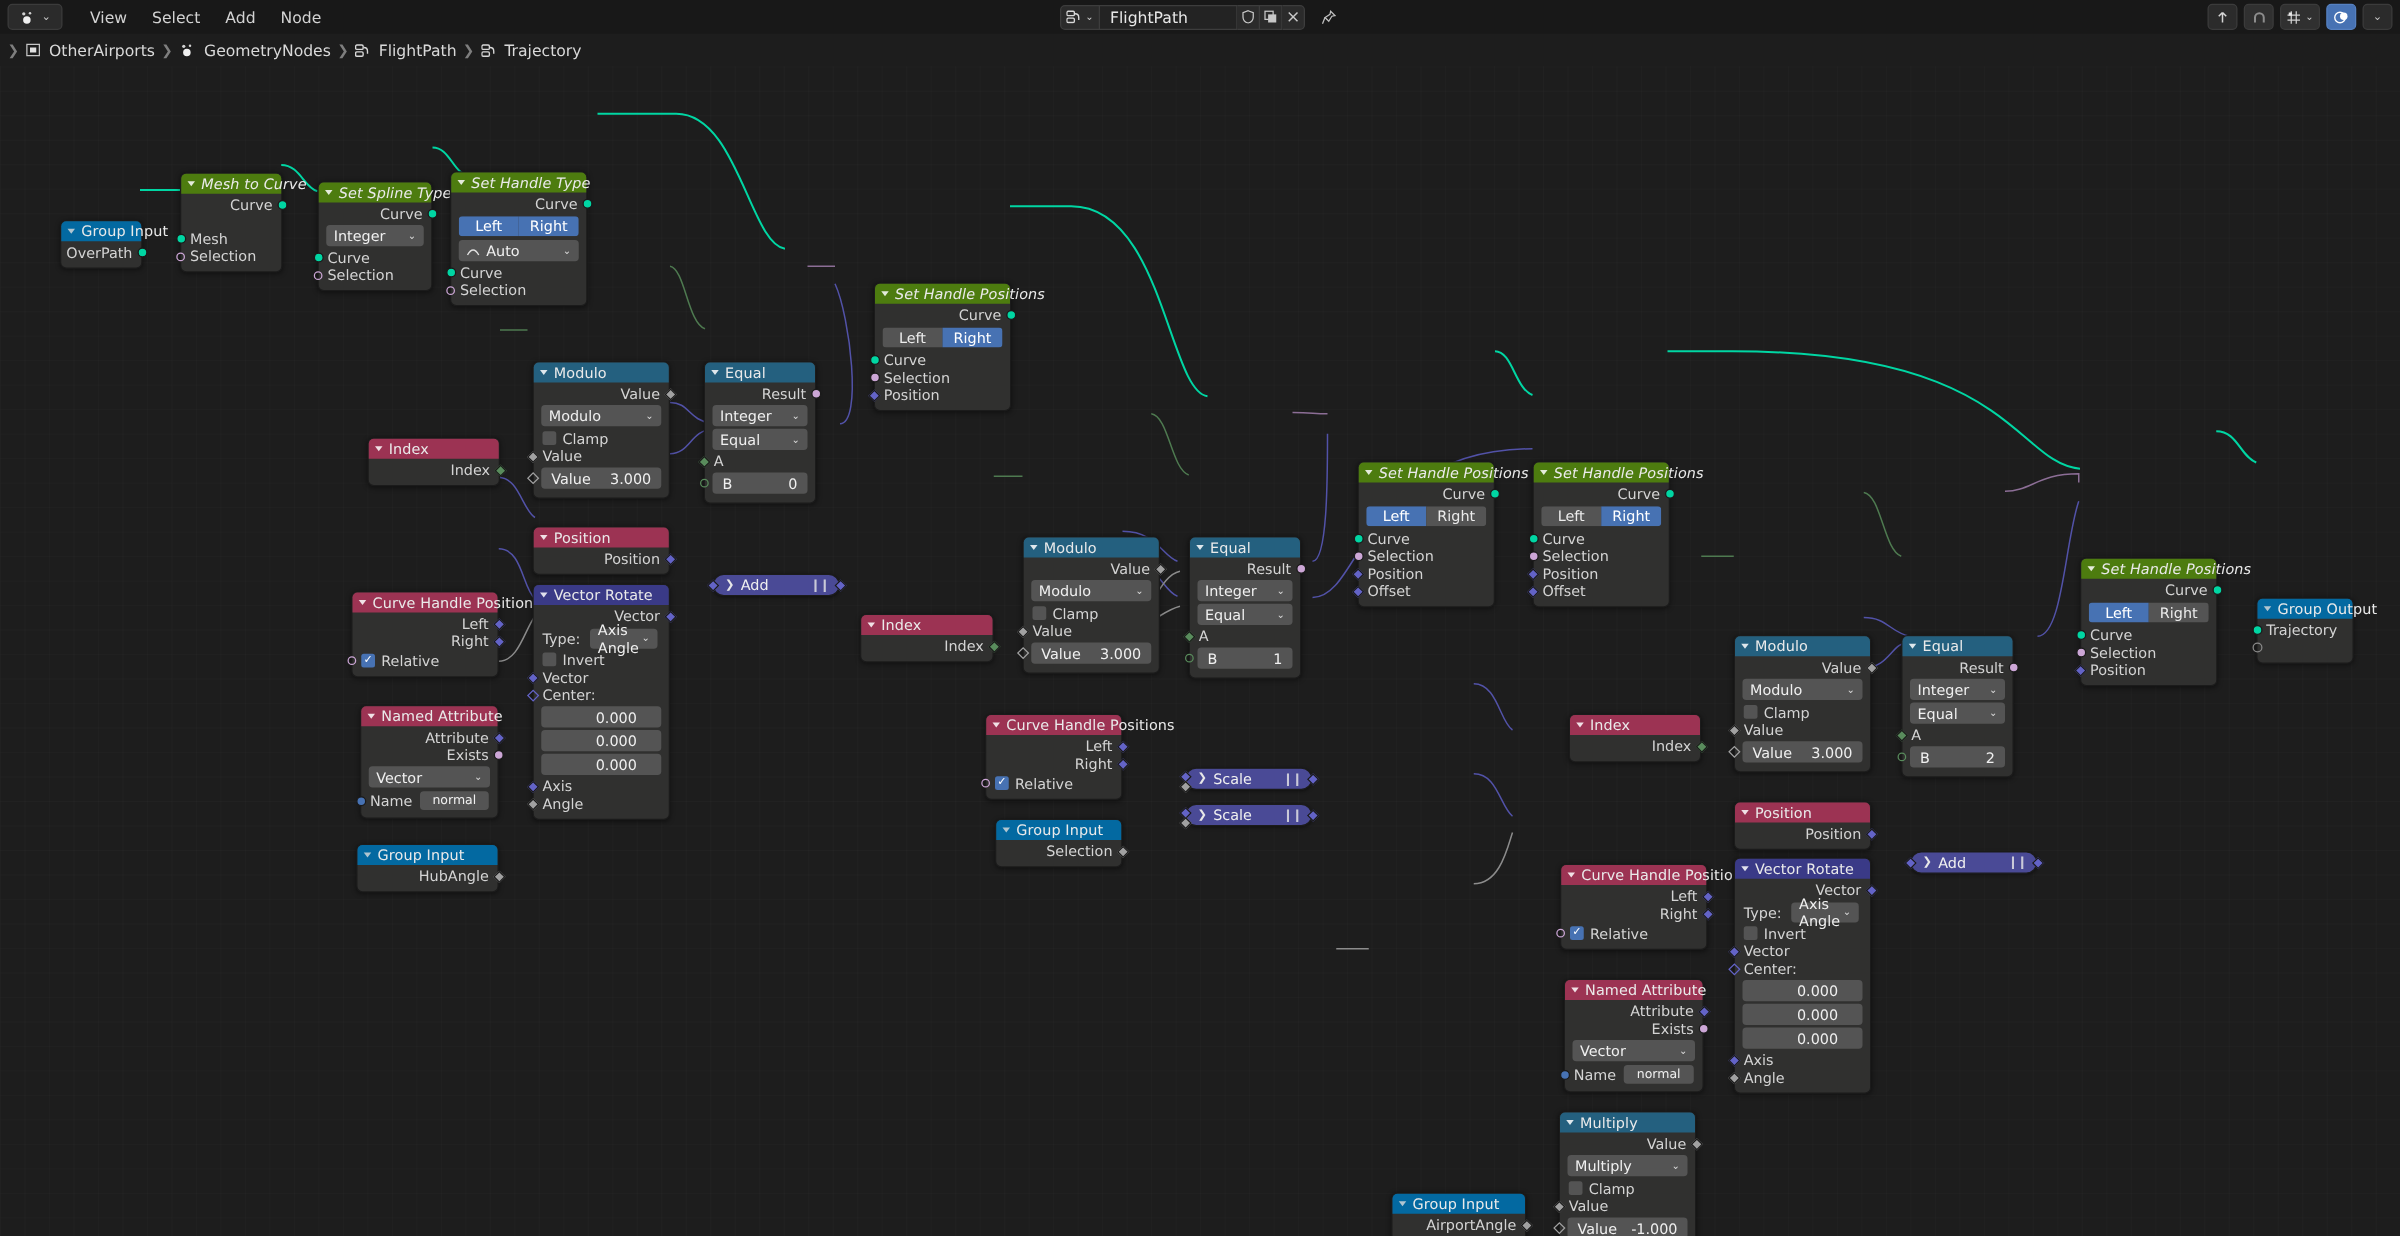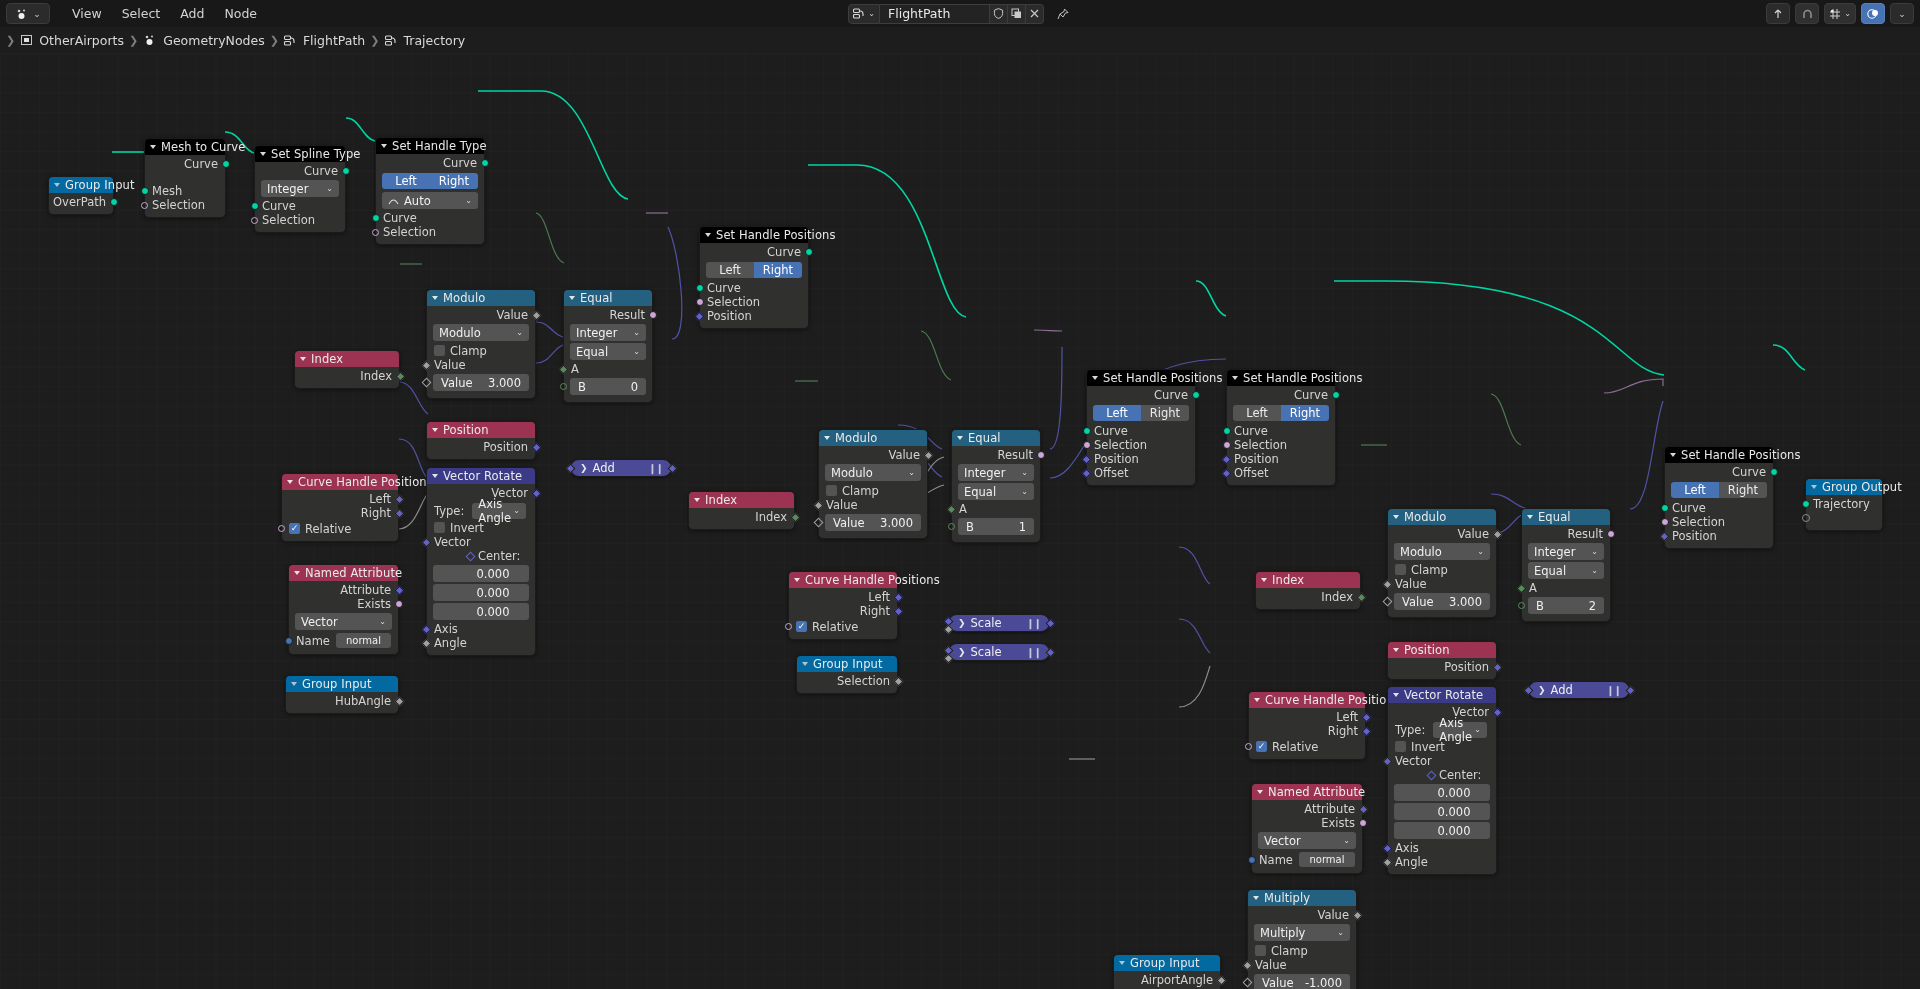--- a/index.html
+++ b/index.html
@@ -84,21 +84,21 @@
     border-radius:5px;
     box-shadow:0 1px 4px rgba(0,0,0,0.45);
     overflow:visible;
   }
   .node-header{
     height:16px; border-radius:4px 4px 0 0;
     display:flex; align-items:center; gap:4px; padding-left:5px;
     font-size:11.5px; color:#eaeaea; letter-spacing:0.1px;
     white-space:nowrap;
   }
-  .hdr-geo{ background:#000000; }
+  .hdr-geo{ background:#4d7c0f;font-style:italic; }
   .hdr-input{ background:#9c3353; }
   .hdr-converter{ background:#24607f; }
   .hdr-vector{ background:#3a3a87; }
   .hdr-group{ background:#0369a1; }
   .node-body{ padding:2px 0 5px 0; }
 
   .chev{
     width:0;height:0;border-left:3.5px solid transparent;border-right:3.5px solid transparent;
     border-top:4px solid rgba(255,255,255,0.85); margin-right:1px;
   }
@@ -167,21 +167,21 @@
   .typerow .dropdown{ margin:2px; flex:1; height:16px; }
 
   .namerow{
     height:17px; display:flex; align-items:center; gap:6px; padding:0 7px;
     font-size:11.5px; color:#d4d4d4; position:relative; margin-top:1px;
   }
   .namebox{
     flex:1; height:15px; background:#545454; border-radius:3px;
     display:flex; align-items:center; justify-content:center; font-size:10px; color:#f0f0f0;
   }
-  .centerlbl{ padding:0 7px; font-size:11.5px; color:#d4d4d4; height:14px; display:flex; align-items:center; position:relative;margin-left:44px;}
+  .centerlbl{ padding:0 7px; font-size:11.5px; color:#d4d4d4; height:14px; display:flex; align-items:center; position:relative;}
 
   
   .pill{
     position:absolute; height:18px; background:#4a4a96; border:1px solid #1b1b1b;
     border-radius:9px; display:flex; align-items:center; padding:0 9px;
     font-size:11.5px; color:#f0f0f0; gap:5px; box-shadow:0 1px 3px rgba(0,0,0,0.45);
   }
   .pill .pchev{ font-size:9px; color:#e8e8e8; }
   .pill .grip{ position:absolute; right:8px; font-size:10px; color:#c9c9d8; letter-spacing:-1px;}
   .pill .sock{ top:50%; }
@@ -449,21 +449,21 @@
       <span class="sock left s-geo"></span>
       <span>Curve</span>
     </div>
     <div class="sock-row in">
       <span class="sock left s-field-bool"></span>
       <span>Selection</span>
     </div>
   </div>
 </div>
 
-<div class="node" style="left:375px; top:84px; width:110px;">
+<div class="node" style="left:360px; top:84px; width:110px;">
   <div class="node-header hdr-geo">
     <span class="chev"></span>
     <span>Set Handle Type</span>
   </div>
   <div class="node-body">
     <div class="sock-row out">
       <span>Curve</span>
       <span class="sock right s-geo"></span>
     </div>
     <div class="togglepair">

